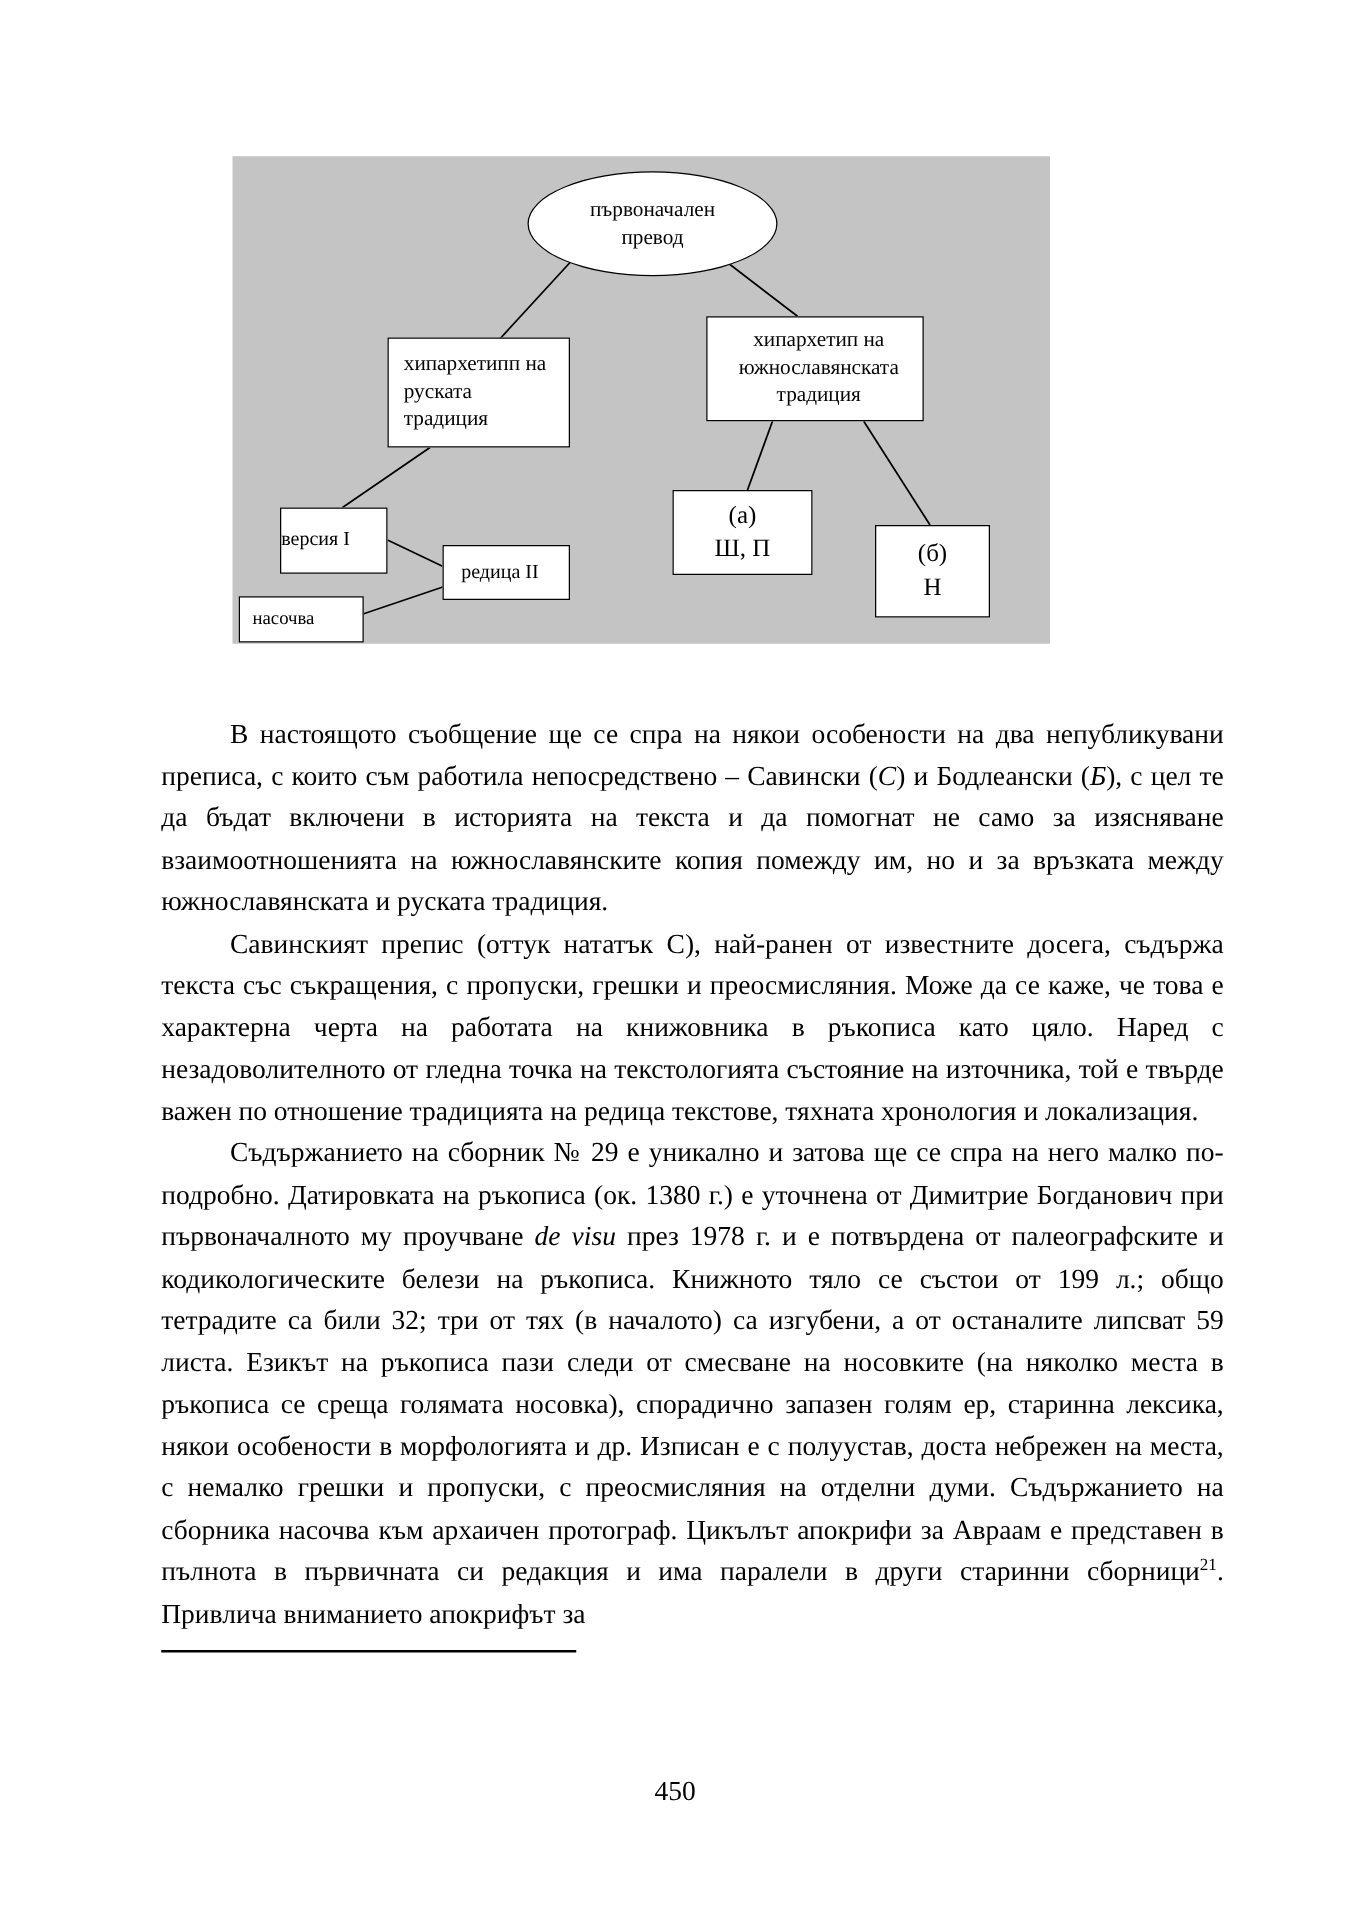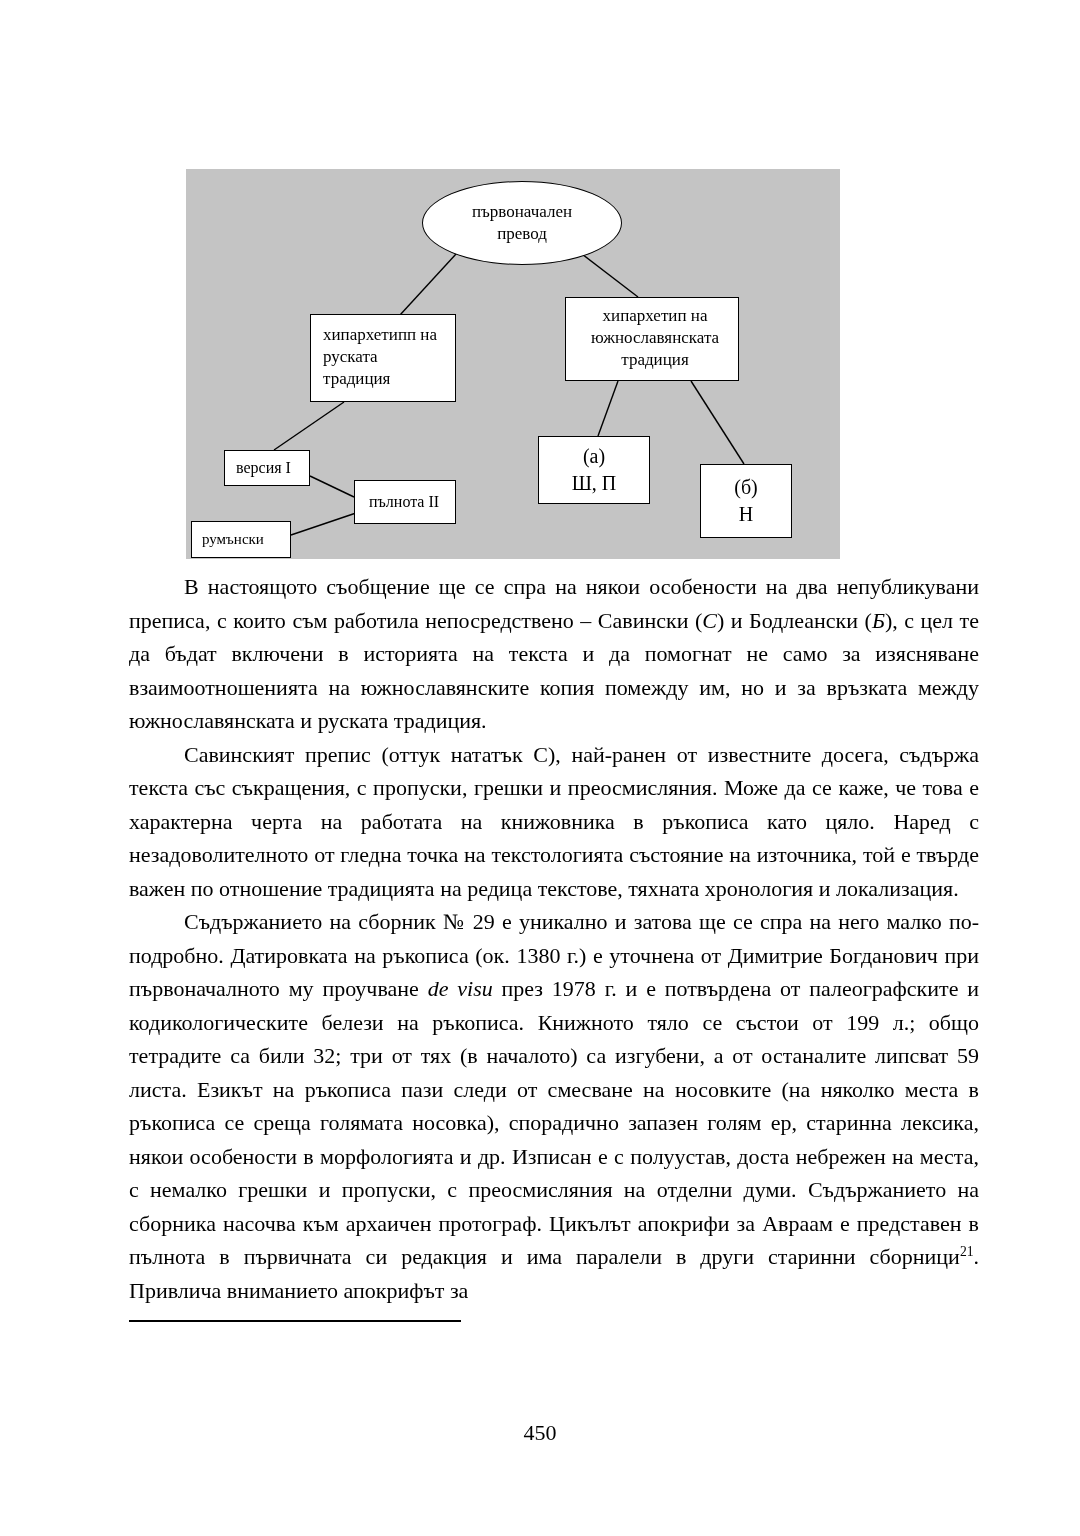--- a/index.html
+++ b/index.html
@@ -8,39 +8,38 @@
     background:#ffffff; color:#000;
     font-family:"Liberation Serif", serif;
     position:relative; overflow:hidden;
   }
 
   
   .diagram {
     position:absolute; left:186px; top:125px;
     width:654px; height:390px;
     background:#c4c4c4;
-    margin-top:44px;
   }
   .diagram svg.lines {
     position:absolute; left:0; top:0; width:654px; height:390px;
   }
   .node {
     position:absolute; background:#fff; border:1px solid #000;
     font-size:17px; line-height:1.3; box-sizing:border-box;
   }
   .node-ellipse {
     left:236px; top:12px; width:200px; height:84px;
     border-radius:50%;
     display:flex; align-items:center; justify-content:center;
     text-align:center;
   }
   .node-ellipse .inner { max-width:140px; display:inline-block; }
   .node-left   { left:124px; top:145px; width:146px; height:88px; padding:9px 6px 6px 12px;font-family:Liberation Serif, serif; }
   .node-right  { left:379px; top:128px; width:174px; height:84px; padding:7px 6px 6px 12px;text-align:center; }
-  .node-v1     { left:38px;  top:281px; width:86px;  height:36px; display:flex; align-items:center; padding-left:11px; font-size:16px; }
+  .node-v1     { left:38px;  top:281px; width:86px;  height:53px; display:flex; align-items:center; font-size:16px; }
   .node-v2     { left:168px; top:311px; width:102px; height:44px; display:flex; align-items:center; padding-left:14px; font-size:16px; }
   .node-rom    { left:5px;   top:352px; width:100px; height:37px; display:flex; align-items:center; padding-left:10px; font-size:15px; }
   .node-a      { left:352px; top:267px; width:112px; height:68px; display:flex; flex-direction:column; align-items:center; justify-content:center; font-size:20px; line-height:1.35; }
   .node-b      { left:514px; top:295px; width:92px;  height:74px; display:flex; flex-direction:column; align-items:center; justify-content:center; font-size:20px; line-height:1.35; }
 
   
   .body-text {
     position:absolute; left:129px; top:570px; width:850px;
     font-size:22px; line-height:33.5px; text-align:justify;
   }
@@ -89,25 +88,25 @@
 
     <div class="node node-right">
       <span>хипархетип на южнославянската традиция</span>
     </div>
 
     <div class="node node-v1">
       <span>версия I</span>
     </div>
 
     <div class="node node-v2">
-      <span>пълнота II</span>
+      <span>редица II</span>
     </div>
 
     <div class="node node-rom">
-      <span>румънски</span>
+      <span>насочва</span>
     </div>
 
     <div class="node node-a">
       <span>(а)</span>
       <span>Ш, П</span>
     </div>
 
     <div class="node node-b">
       <span>(б)</span>
       <span>Н</span>

